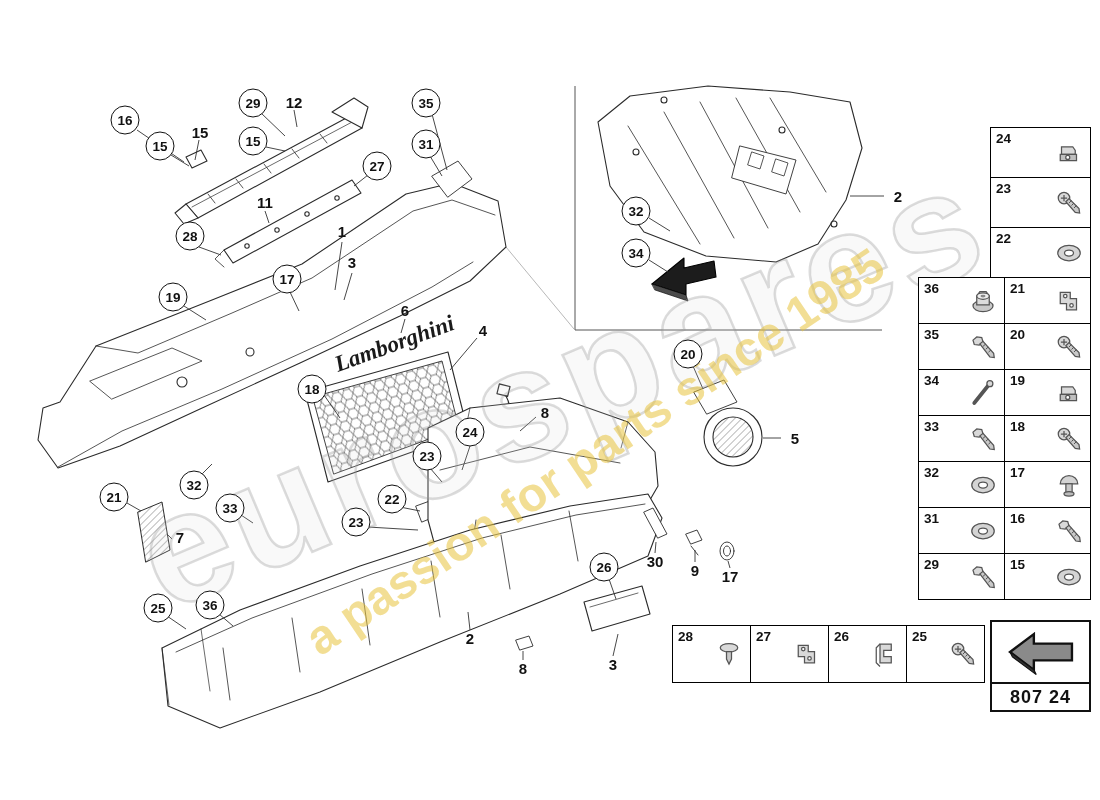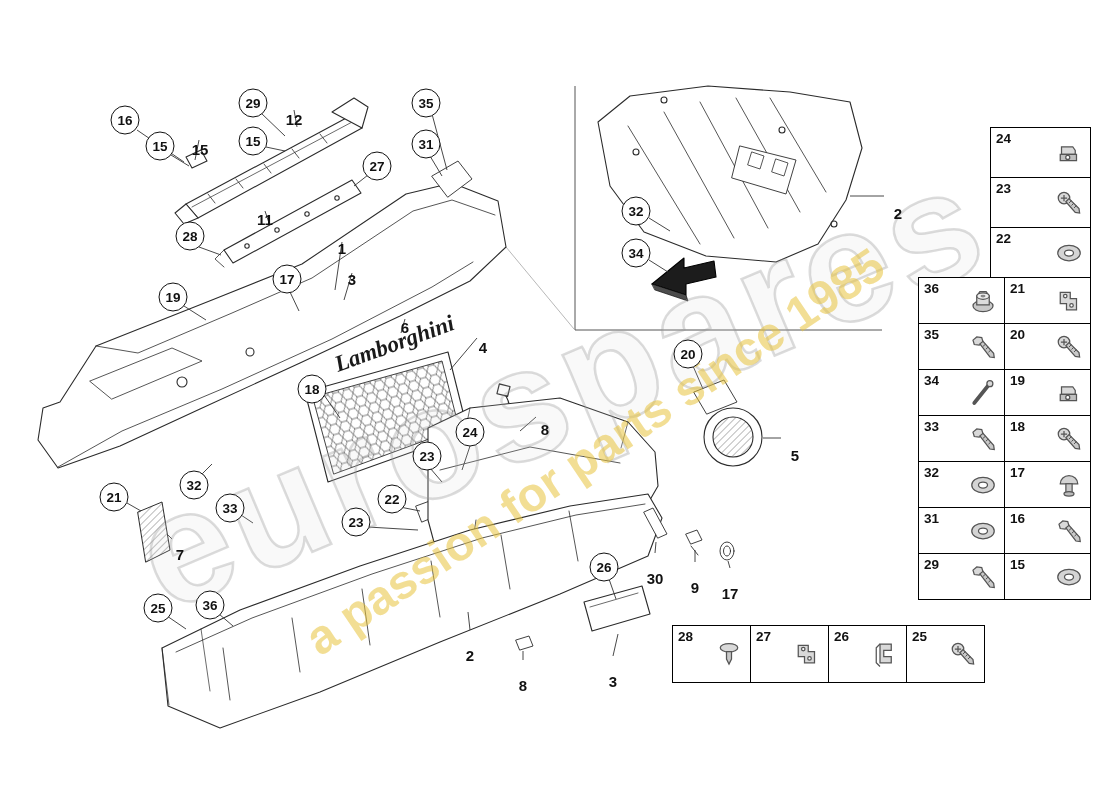--- a/index.html
+++ b/index.html
@@ -25,21 +25,21 @@
 
   #callout-layer { position:absolute; left:0; top:0; width:1100px; height:800px; z-index:3; pointer-events:none; }
   .callout {
     position:absolute; width:29px; height:29px; border-radius:50%;
     border:1.6px solid #111; background:#fff; pointer-events:auto;
     display:flex; align-items:center; justify-content:center;
     font-weight:bold; font-size:13.5px; transform:translate(-50%,-50%);
   }
   .part-label {
     position:absolute; transform:translate(-50%,-50%); pointer-events:auto;
-    font-weight:bold; font-size:15px;margin-top:17px;
+    font-weight:bold; font-size:15px;
   }
 
   .cells { position:absolute; z-index:4; background:#fff;
     border-top:1.5px solid #000; border-left:1.5px solid #000; }
   .part-cell { position:relative; background:#fff;
     border-right:1.5px solid #000; border-bottom:1.5px solid #000; }
   .cell-num { position:absolute; top:3px; left:5px; font-weight:bold; font-size:13.5px; }
   .cell-icon { position:absolute; right:6px; top:50%; transform:translateY(-50%); line-height:0; }
 
   #side-cells { left:990px; top:127px; }
@@ -443,14 +443,23 @@
         <span class="cell-num">25</span>
         <span class="cell-icon"><svg viewBox="0 0 24 24" width="30" height="30" fill="none" stroke-width="1">
             <circle cx="8" cy="8" r="4.6" fill="#d9d9d9" stroke="#555"></circle>
             <path d="M5.5,8 h5 M8,5.5 v5" stroke="#555"></path>
             <path d="M9.5,11 L12,8.5 L20,16.5 L20.5,20 L17,19.5 Z" fill="#c9c9c9" stroke="#555"></path>
             <path d="M12,12 l2,-2 M14,14 l2,-2 M16,16 l2,-2" stroke="#555" stroke-width="0.8"></path>
           </svg></span>
       </div>
     </div>
 
+  <div id="code-box">
+    <div class="arrow-area">
+      <svg viewBox="0 0 60 42" width="72" height="50">
+        <polygon points="4,21 24,6 24,14 56,14 56,28 24,28 24,36" fill="#8a8a8a" stroke="#111" stroke-width="2"></polygon>
+        <polygon points="4,21 24,36 26,40 6,25" fill="#333" stroke="#111" stroke-width="1"></polygon>
+      </svg>
+    </div>
+    <div class="code-label">807 24</div>
+  </div>
 
 </div>
 
 </body></html>

